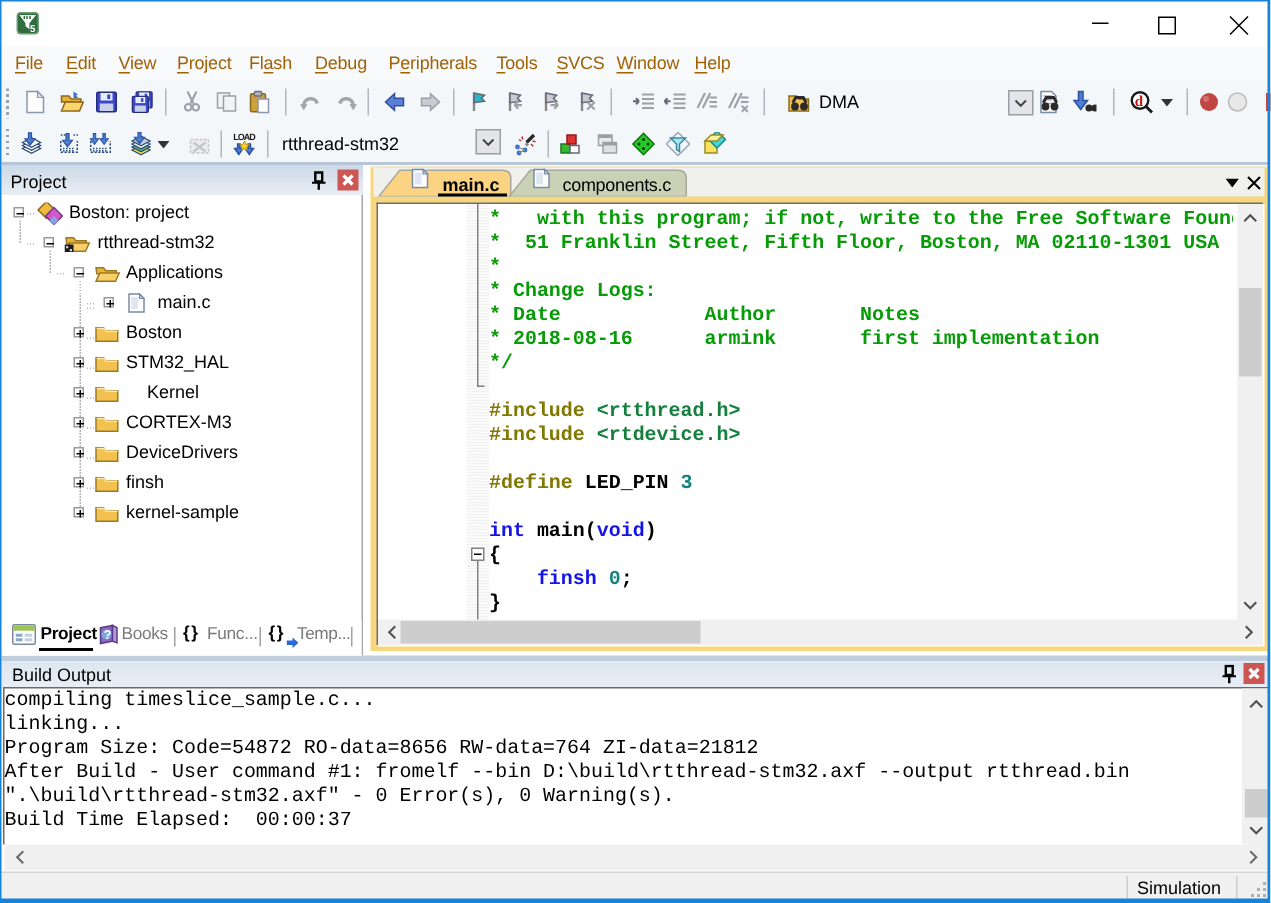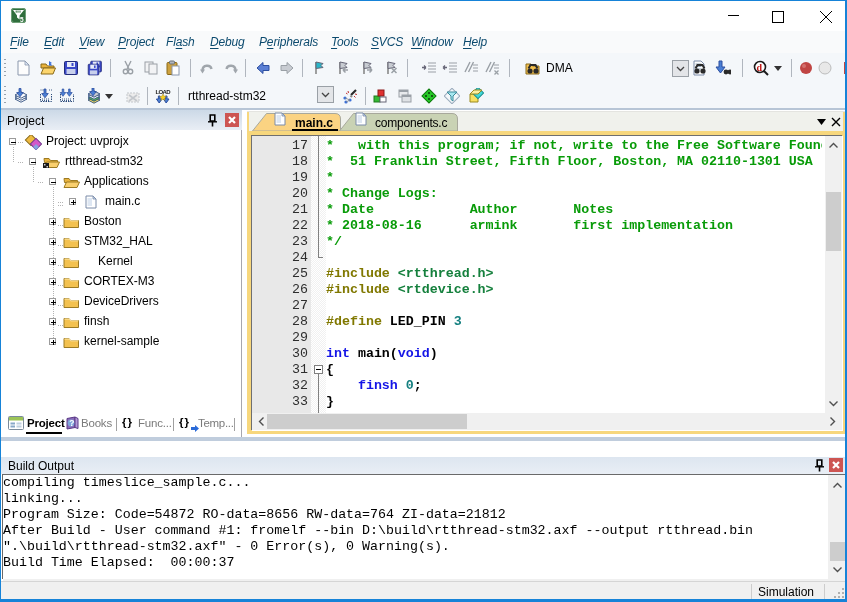--- a/index.html
+++ b/index.html
@@ -4,37 +4,37 @@
 <style>
 * { margin:0; padding:0; box-sizing:border-box; }
 html,body { width:847px; height:602px; overflow:hidden; }
 body { font-family:"Liberation Sans", sans-serif; position:relative; background:#fff; }
 .abs { position:absolute; }
 #frame { position:absolute; left:0; top:0; width:847px; height:602px; border:1px solid #1683d8; border-right:2px solid #1683d8; border-bottom:3px solid #1683d8; z-index:50; pointer-events:none; }
 
 #titlebar { position:absolute; left:1px; top:1px; width:845px; height:30px; background:#fff; }
 #title-text { position:absolute; left:29px; top:6px; font-size:14.5px; letter-spacing:-0.2px; color:#000; }
 
-#menubar { position:absolute; left:1px; top:31px; width:845px; height:22px; background:#f9fafb; font-size:12px; letter-spacing:-0.15px; color:#0c4a6e;font-style:italic; }
+#menubar { position:absolute; left:1px; top:31px; width:845px; height:22px; background:#f9fafb; font-size:12px; letter-spacing:-0.15px; color:#a16207; }
 .mi { position:absolute; top:4px; }
 .mi u { text-underline-offset:2px; }
 
 #tb1 { position:absolute; left:1px; top:53px; width:845px; height:31px; background:#f4f7fa; }
 #tb2 { position:absolute; left:1px; top:84px; width:845px; height:24px; background:#f4f7fa; }
 #mdistrip { position:absolute; left:1px; top:108px; width:845px; height:2px; background:#b7c5d6; }
 .grip { position:absolute; left:3px; width:2px; background-image:repeating-linear-gradient(to bottom, #98a2ac 0 1.5px, rgba(0,0,0,0) 1.5px 4px); }
 .vsep { position:absolute; width:1px; background:#b0b6be; }
 
 #leftpanel { position:absolute; left:1px; top:110px; width:241px; height:327px; background:#fff; }
 #lp-header { position:absolute; left:0; top:0; width:241px; height:20px; background:linear-gradient(#ccd9e7,#e9eef5); font-size:12px; z-index:2; }
 #lp-header span { position:absolute; left:6px; top:4px; }
 #lp-tree { position:absolute; left:0; top:20px; width:240px; height:283px; background:#fff; overflow:hidden; }
 #lp-tabs { position:absolute; left:0; top:303px; width:240px; height:24px; background:#fff; font-size:12px; }
 
-#buildout { position:absolute; left:1px; top:441px; width:845px; height:140px; background:#fff;margin-top:16px; }
+#buildout { position:absolute; left:1px; top:441px; width:845px; height:140px; background:#fff; }
 #bo-header { position:absolute; left:0; top:0; width:845px; height:17px; background:linear-gradient(#dde6f0,#e9eef5); font-size:12px; }
 #bo-body { position:absolute; left:1px; top:17px; width:844px; height:105px; background:#fff; border-top:1px solid #6a6a6a; border-left:1px solid #6a6a6a; font-family:"Liberation Mono", monospace; font-size:13.3px; line-height:16px; white-space:pre; color:#000; }
 
 #statusbar { position:absolute; left:1px; top:581px; width:845px; height:19px; background:#f0f0f0; border-top:1px solid #d5d5d5; font-size:12px; }
 
 .texp { position:absolute; width:7px; height:7px; border:1px solid #9a9a9a; background:#fff; }
 .texp .em::after { content:""; position:absolute; left:1px; top:3px; width:5px; height:1px; background:#000; }
 .texp .ep::after { content:""; position:absolute; left:1px; top:3px; width:5px; height:1px; background:#000; }
 .texp .ep::before { content:""; position:absolute; left:3px; top:1px; width:1px; height:5px; background:#000; }
 .tlabel { position:absolute; font-size:12px; color:#000; white-space:nowrap; }
@@ -350,21 +350,21 @@
 <div class="hdot" style="left:57px;top:155px;width:5px"></div>
 <div class="hdot" style="left:57px;top:175px;width:5px"></div>
 <div class="hdot" style="left:57px;top:195px;width:5px"></div>
 <div class="hdot" style="left:17px;top:12px;width:6px"></div>
 <div class="texp" style="left:8px;top:8px"><span class="em"></span></div>
 <svg class="abs" style="left:23px;top:5px" width="18" height="15" viewBox="0 0 18 15">
         <rect x="3" y="1" width="8" height="8" transform="rotate(45 7 5)" fill="#eeb93f" stroke="#8a6d1f" stroke-width="1"></rect>
         <rect x="8" y="5" width="8" height="8" transform="rotate(45 12 9)" fill="#d457c8" stroke="#6a3a8a" stroke-width="1"></rect>
         <path d="M12 9 l3 3 -3 3 -3 -3 z" fill="#7ab0e8" opacity="0.85"></path>
       </svg>
-<div class="tlabel" style="left:45px;top:4px">Project: uvprojx</div>
+<div class="tlabel" style="left:45px;top:4px">Boston: project</div>
 <div class="texp" style="left:28px;top:28px"><span class="em"></span></div>
 <svg class="abs" style="left:42px;top:25px" width="18" height="14" viewBox="0 0 18 14">
         <path d="M1 3.5 h5 l1.5 2 h7 v2 h-13 z" fill="#e8b23c" stroke="#9c7a22" stroke-width="1"></path>
         <path d="M3.5 7 h13 l-2.5 5.5 h-13 z" fill="#f9cf6d" stroke="#9c7a22" stroke-width="1"></path>
         <rect x="0" y="8" width="6" height="5" fill="#1a1a1a"></rect>
         <rect x="1" y="9" width="1.5" height="1.5" fill="#cfcfcf"></rect>
         <rect x="3.5" y="11" width="1.5" height="1.5" fill="#cfcfcf"></rect>
       </svg>
 <div class="tlabel" style="left:64px;top:24px">rtthread-stm32</div>
 <div class="texp" style="left:48px;top:48px"><span class="em"></span></div>
@@ -484,37 +484,20 @@
     <svg class="abs" style="left:568px;top:7px" width="9" height="6" viewBox="0 0 9 6">
         <path d="M0 0 h9 l-4.5 6 z" fill="#000"></path>
       </svg>
     <svg class="abs" style="left:582px;top:5px" width="10" height="10" viewBox="0 0 10 10">
         <path d="M1 1 L9 9 M9 1 L1 9" stroke="#000" stroke-width="1.4"></path>
       </svg>
   </div>
   <div id="tabline"></div>
   <div id="darkleft"></div>
   <div id="codearea">
-    <div id="gutter">17
-18
-19
-20
-21
-22
-23
-24
-25
-26
-27
-28
-29
-30
-31
-32
-33</div>
     <div id="foldcol">
       <div class="foldline" style="left:7px;top:0;height:122px"></div>
       <div class="foldtick" style="left:7px;top:121px;width:5px"></div>
       <div class="foldbox" style="left:3px;top:229px"></div>
       <div class="foldline" style="left:7px;top:238px;height:56px"></div>
     </div>
     <div id="code"><span class="cm">*   with this program; if not, write to the Free Software Foundation, Inc.,
 *  51 Franklin Street, Fifth Floor, Boston, MA 02110-1301 USA
 *
 * Change Logs:

